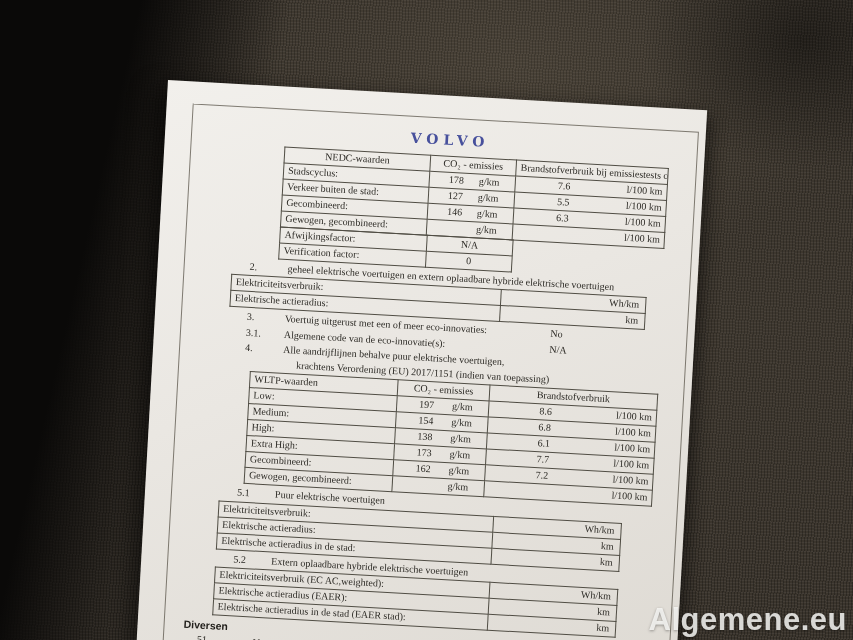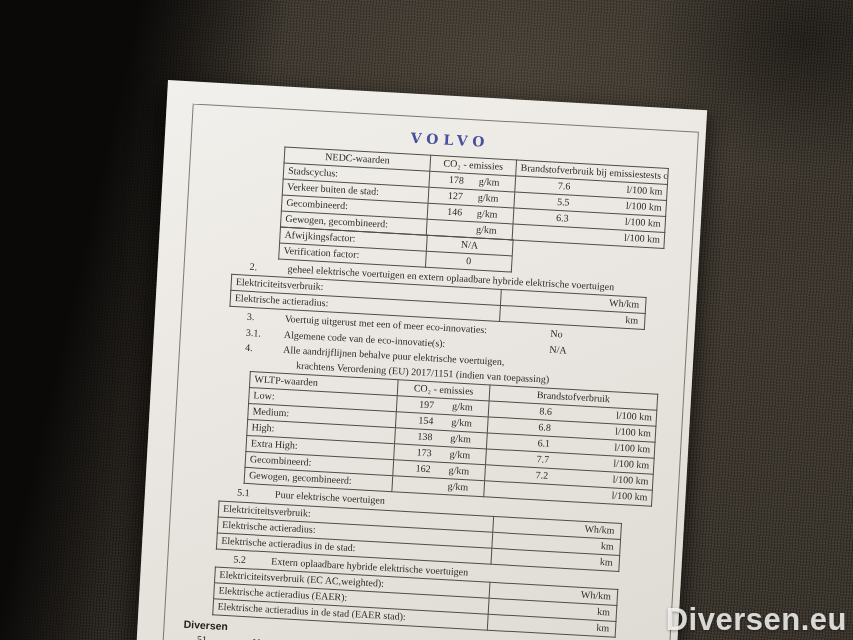--- a/index.html
+++ b/index.html
@@ -357,14 +357,14 @@
 
       <div class="diversen">Diversen</div>
       <div class="dln">
         <span class="dnum">51.</span>
         <span>Voor voertuigen voor speciale doeleinden: aanduiding overeenkomstig bijl</span>
       </div>
 
     </div>
   </div>
 
-  <div class="watermark">Diversen.eu</div>
+  <div class="watermark">Algemene.eu</div>
 </div>
 
 </body></html>

